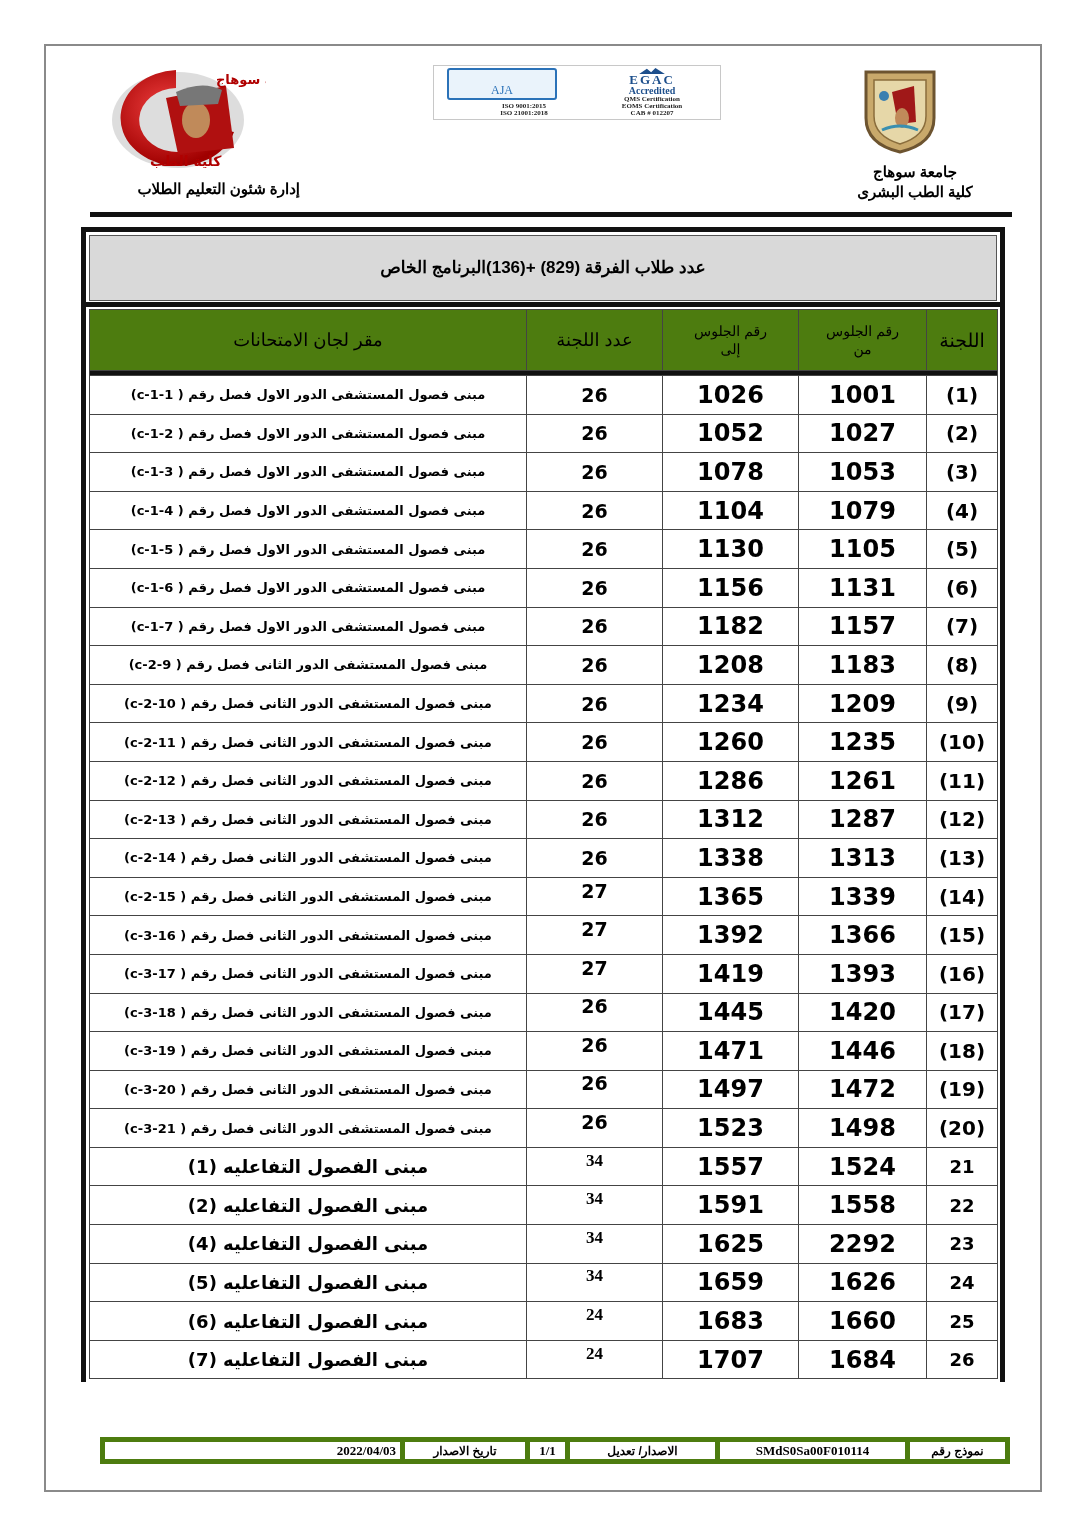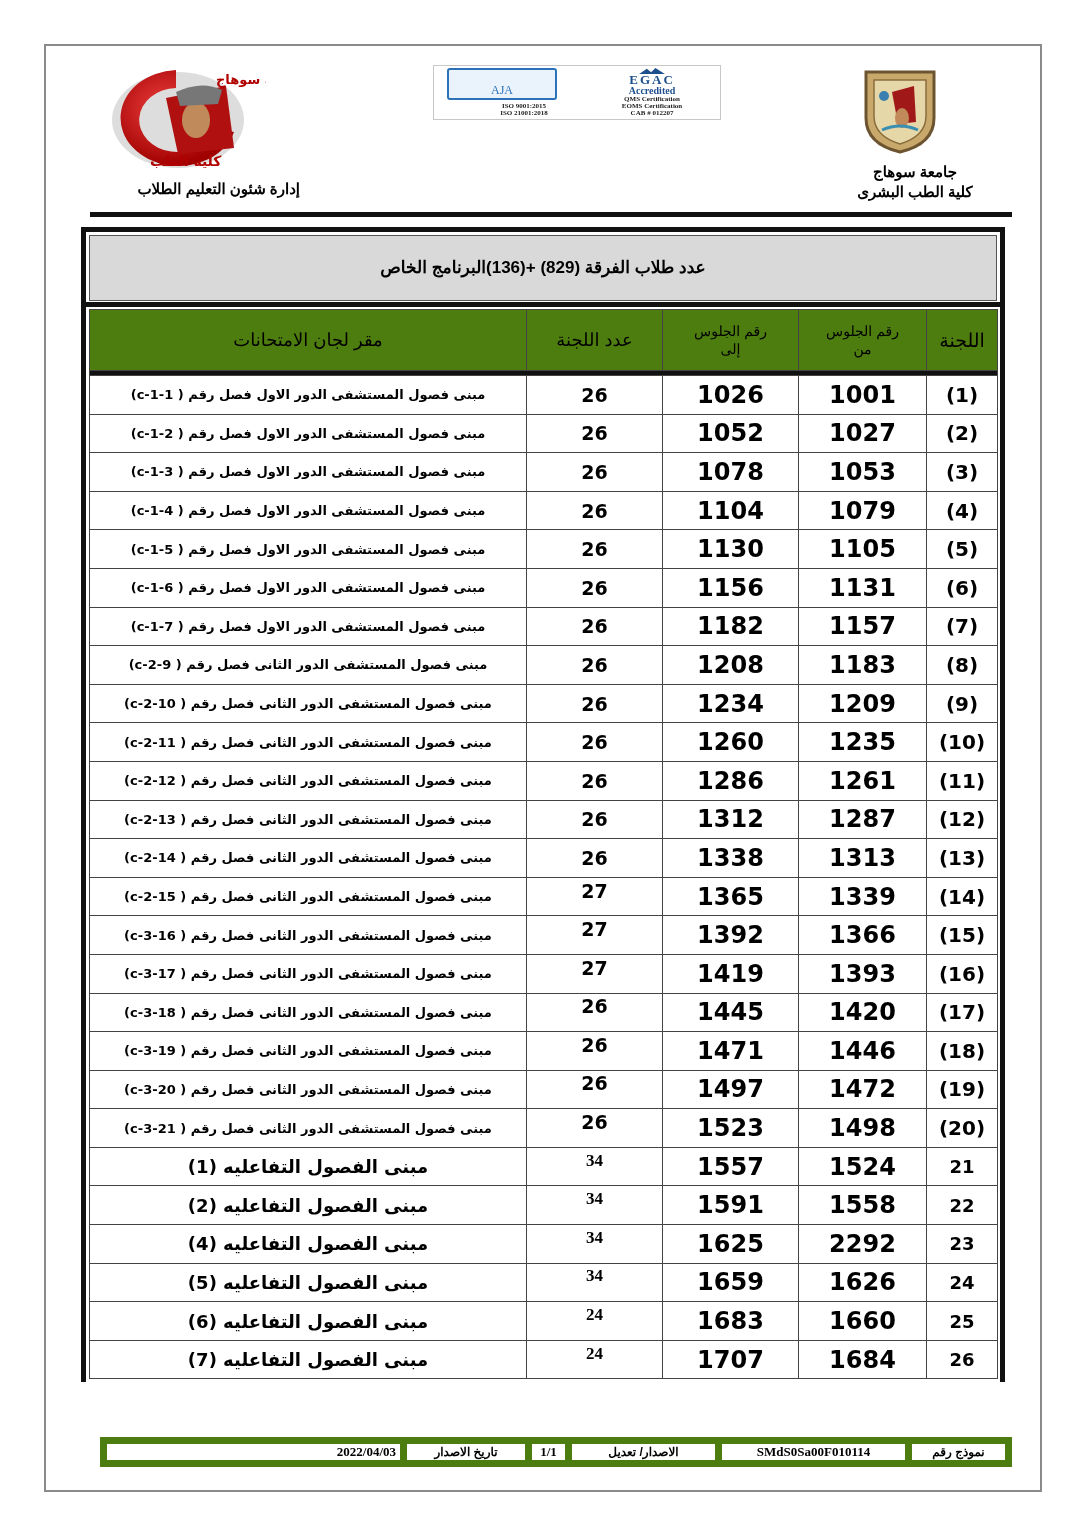--- a/index.html
+++ b/index.html
@@ -84,21 +84,21 @@
     col.w-to { width: 136px; }
     col.w-count { width: 136px; }
     col.w-loc { width: 437px; }
 
     
     .footer-table {
       position: absolute; left: 100px; top: 1437px; width: 905px; height: 22px;
       border-collapse: collapse; direction: rtl; table-layout: fixed;
       font-family: "Liberation Serif", serif; font-weight: bold; font-size: 13px;
     }
-    .footer-table td { border: 7px solid #4d7c0f; text-align: center; padding: 0 4px; height: 22px; }
+    .footer-table td { border: 5px solid #4d7c0f; text-align: center; padding: 0 4px; height: 22px; }
     .footer-table td.lbl { font-family: "Liberation Sans", sans-serif; font-size: 12px; }
     .footer-table td.val-start { text-align: right; }
   </style>
 </head>
 <body>
 
 <div class="page-frame"></div>
 
 <svg class="logo-left" viewBox="0 0 160 110">
   <defs>

